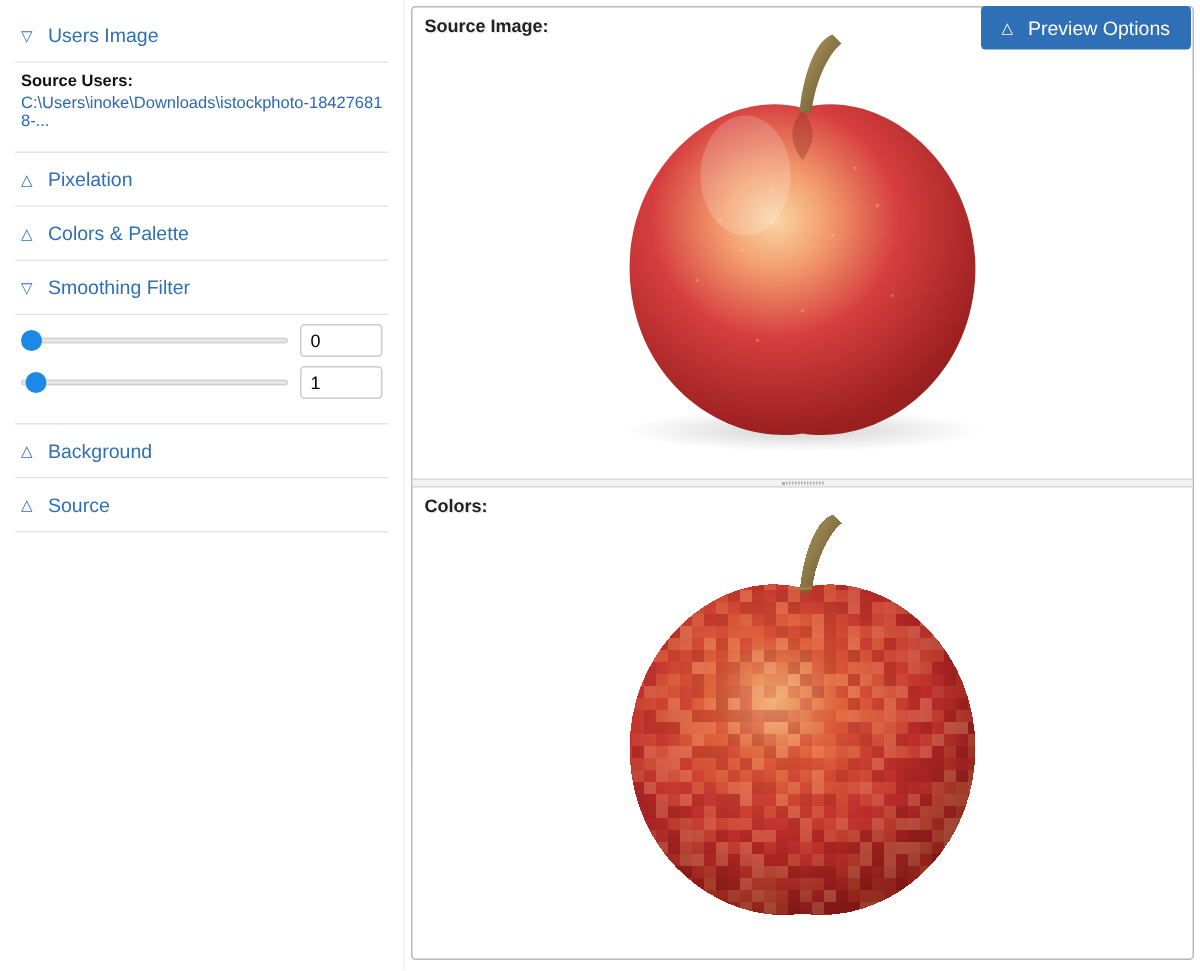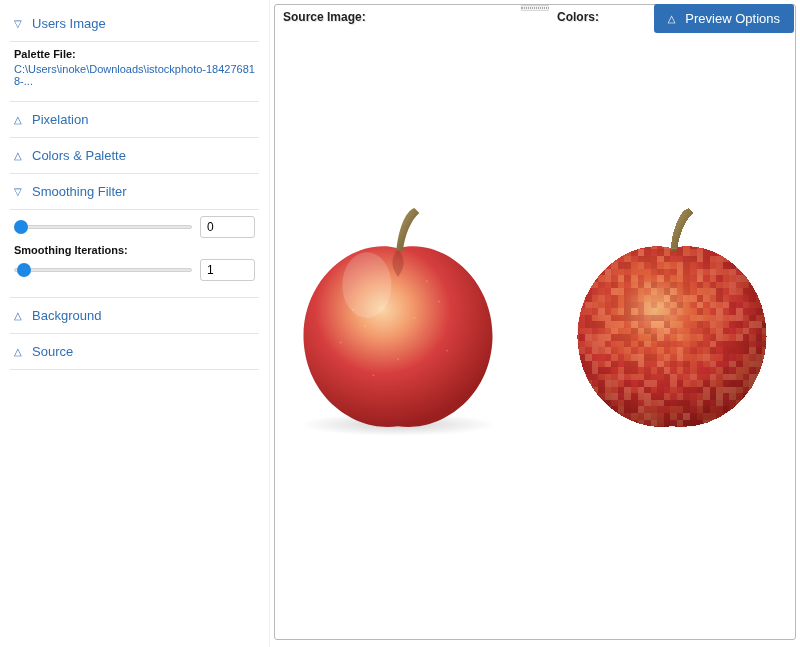--- a/index.html
+++ b/index.html
@@ -103,21 +103,21 @@
     align-items: center;
     gap: 10px;
     font-size: 13px;
     z-index: 5;
   }
   .panel-area {
     border: 1px solid #b8b8b8;
     border-radius: 3px;
     height: 636px;
     display: flex;
-    flex-direction: row;
+    flex-direction: column;
     overflow: hidden;
     background: #fff;
   }
   .pane {
     flex: 1;
     position: relative;
     padding: 5px 8px;
     overflow: hidden;
   }
   .pane-label {
@@ -157,21 +157,21 @@
 </head>
 <body>
 
 <div class="sidebar">
 
   <div class="section-header">
     <span class="tri">▽</span>
     <span>Users Image</span>
   </div>
   <div class="section-body">
-    <div class="sublabel">Palette File:</div>
+    <div class="sublabel">Source Users:</div>
     <div class="path">C:\Users\inoke\Downloads\istockphoto-184276818-...</div>
   </div>
 
   <div class="section-header">
     <span class="tri">△</span>
     <span>Pixelation</span>
   </div>
 
   <div class="section-header">
     <span class="tri">△</span>
@@ -185,21 +185,20 @@
   <div class="section-body">
     <div class="slider-row">
       <div class="slider-wrap">
         <div class="track"></div>
         <div class="thumb" style="left:0px;"></div>
       </div>
       <div class="numbox">
           <span>0</span>
         </div>
     </div>
-    <div class="sublabel">Smoothing Iterations:</div>
     <div class="slider-row">
       <div class="slider-wrap">
         <div class="track"></div>
         <div class="thumb" style="left:3px;"></div>
       </div>
       <div class="numbox">
           <span>1</span>
         </div>
     </div>
   </div>

